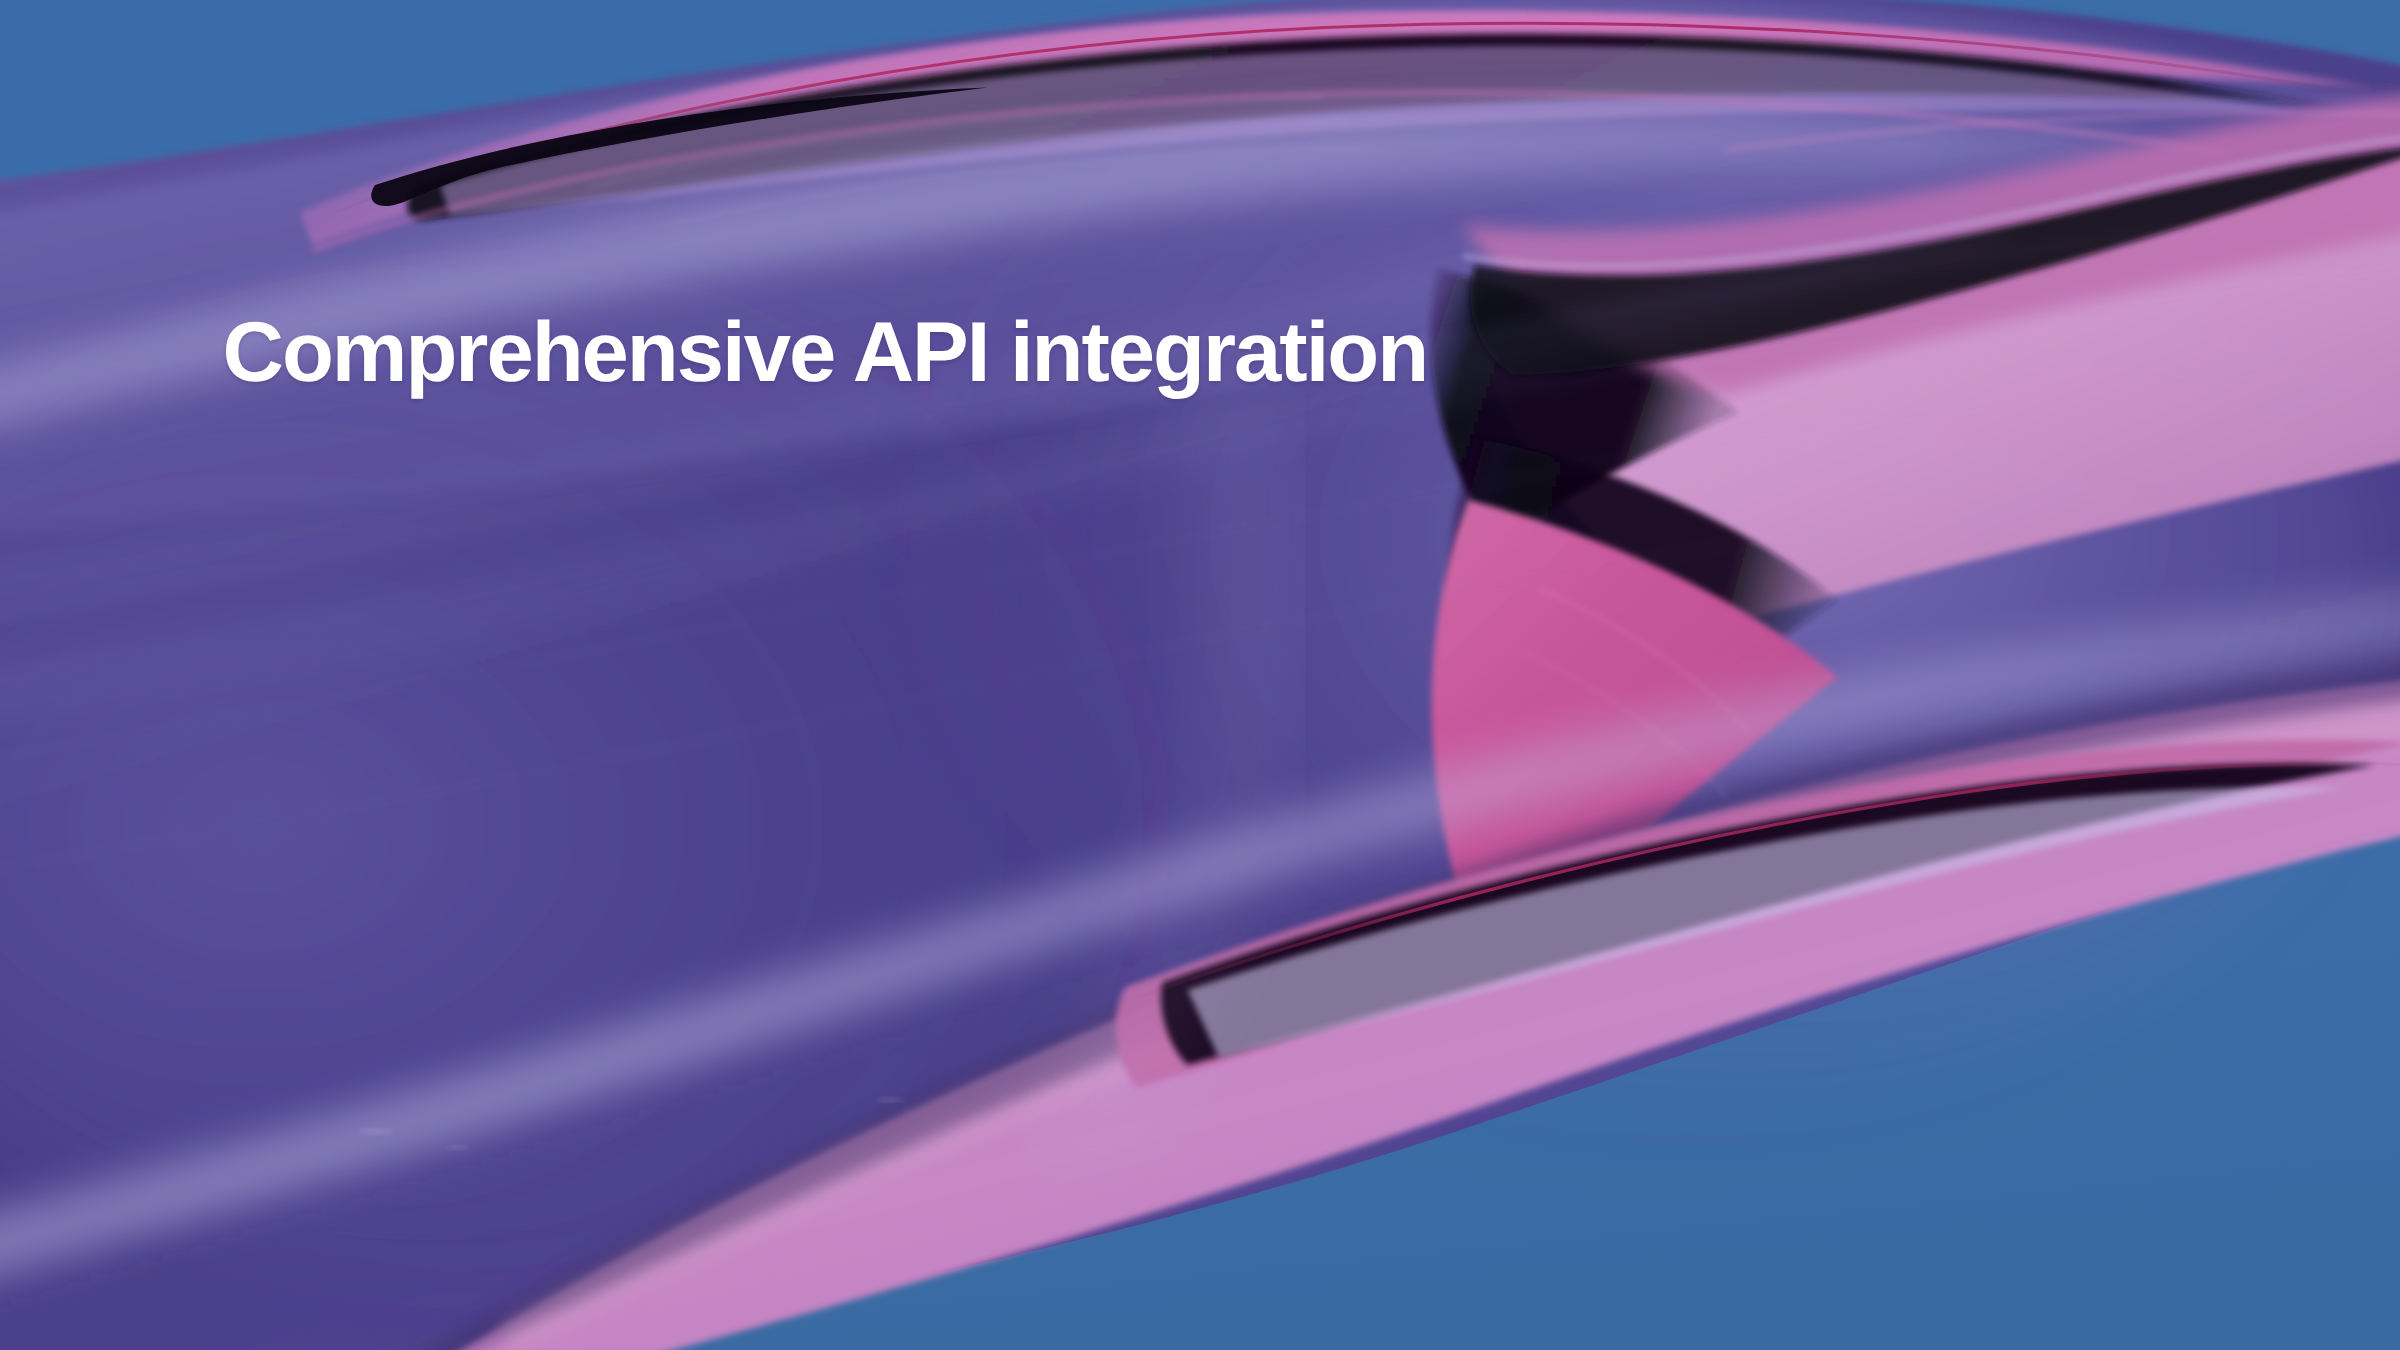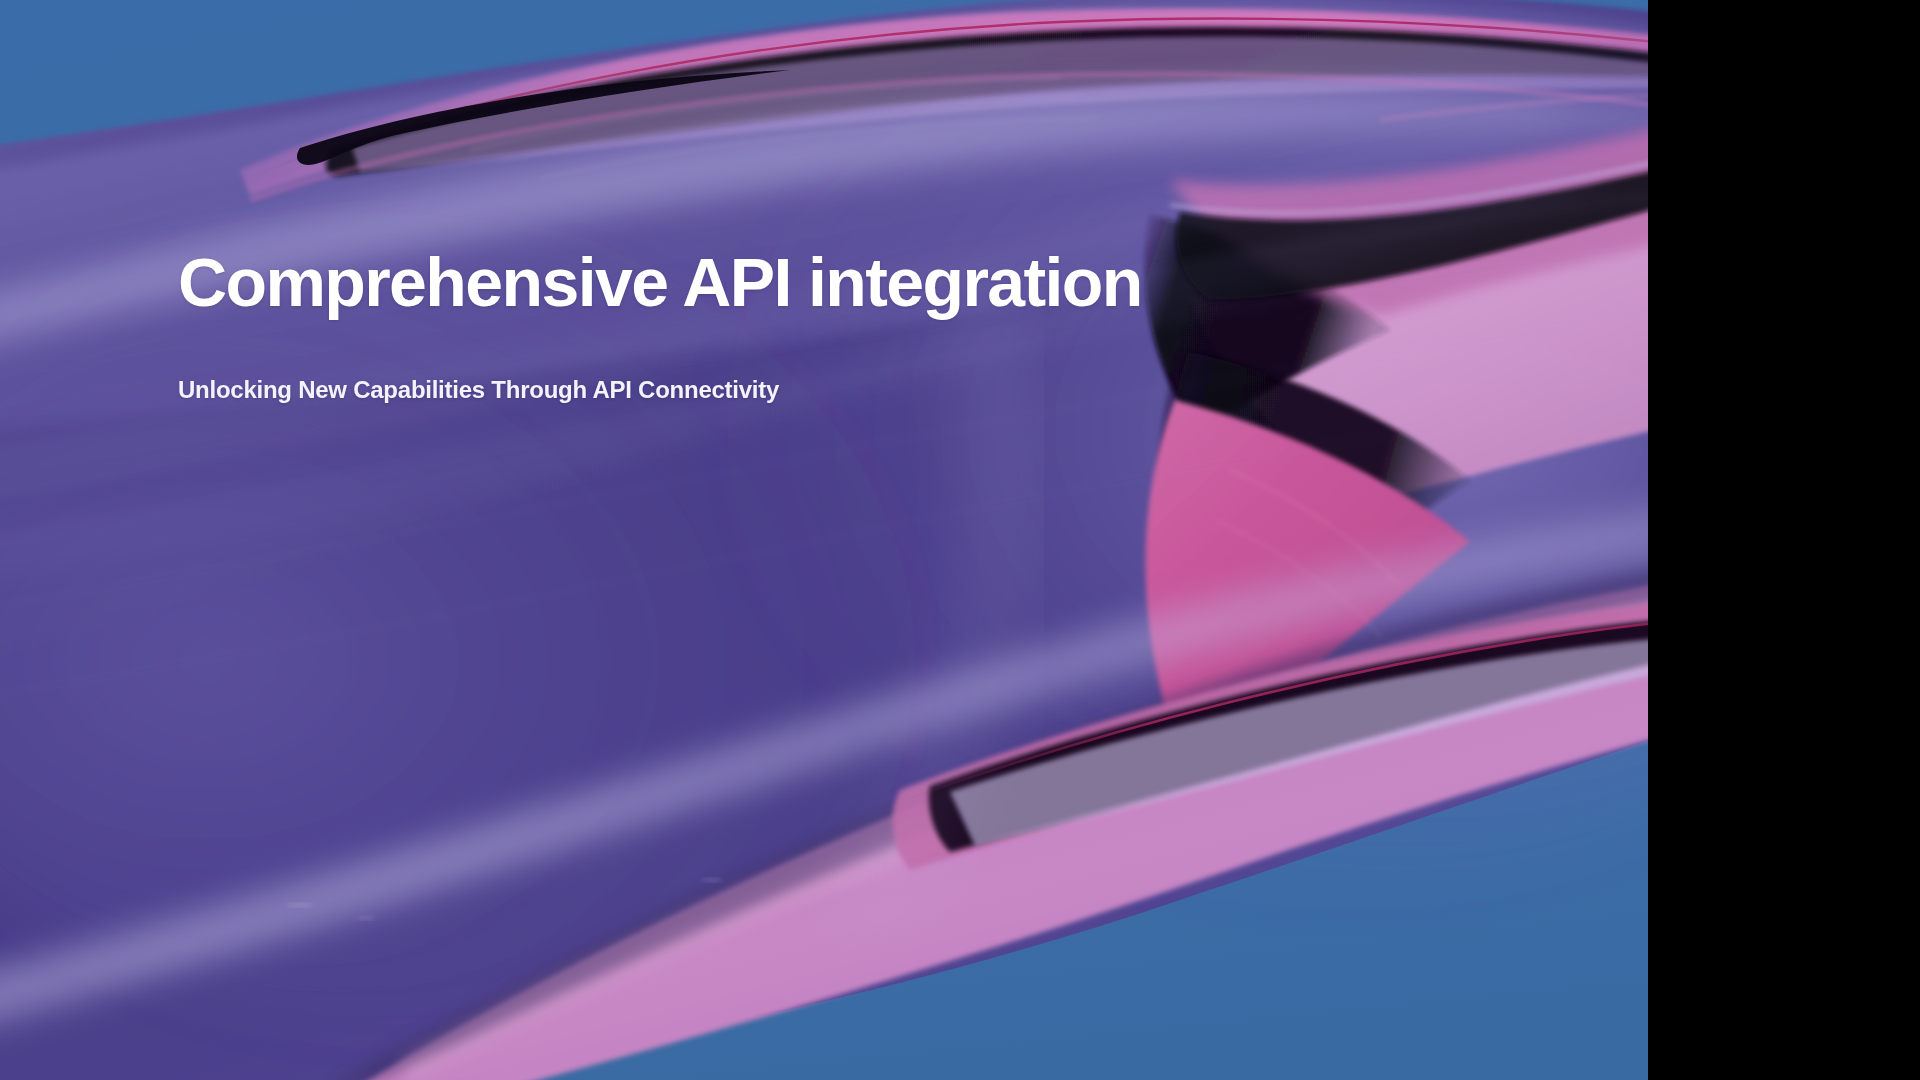--- a/index.html
+++ b/index.html
@@ -10,21 +10,21 @@
   }
   body {
     width: 1920px;
     height: 1080px;
     overflow: hidden;
     font-family: "Liberation Sans", "DejaVu Sans", sans-serif;
   }
 
   #slide {
     position: relative;
-    width: 1648px;
+    width: 1920px;
     height: 1080px;
     overflow: hidden;
     background: #3b6ea8;
   }
 
   
   #artwork {
     position: absolute;
     inset: 0;
     overflow: hidden;
@@ -308,16 +308,15 @@
       <g opacity="0.22">
         <ellipse cx="300" cy="905" rx="14" ry="2" fill="#d9d2f2" filter="url(#blurS)"></ellipse>
         <ellipse cx="366" cy="918" rx="9" ry="1.6" fill="#d9d2f2" filter="url(#blurS)"></ellipse>
         <ellipse cx="712" cy="880" rx="11" ry="1.8" fill="#e3ddf8" filter="url(#blurS)"></ellipse>
       </g>
     </svg>
   </div>
 
   <div id="content">
     <h1 id="title">Comprehensive API integration</h1>
-    <p id="subtitle">Unlocking New Capabilities Through API Connectivity</p>
   </div>
 
 </div>
 
 </body></html>

